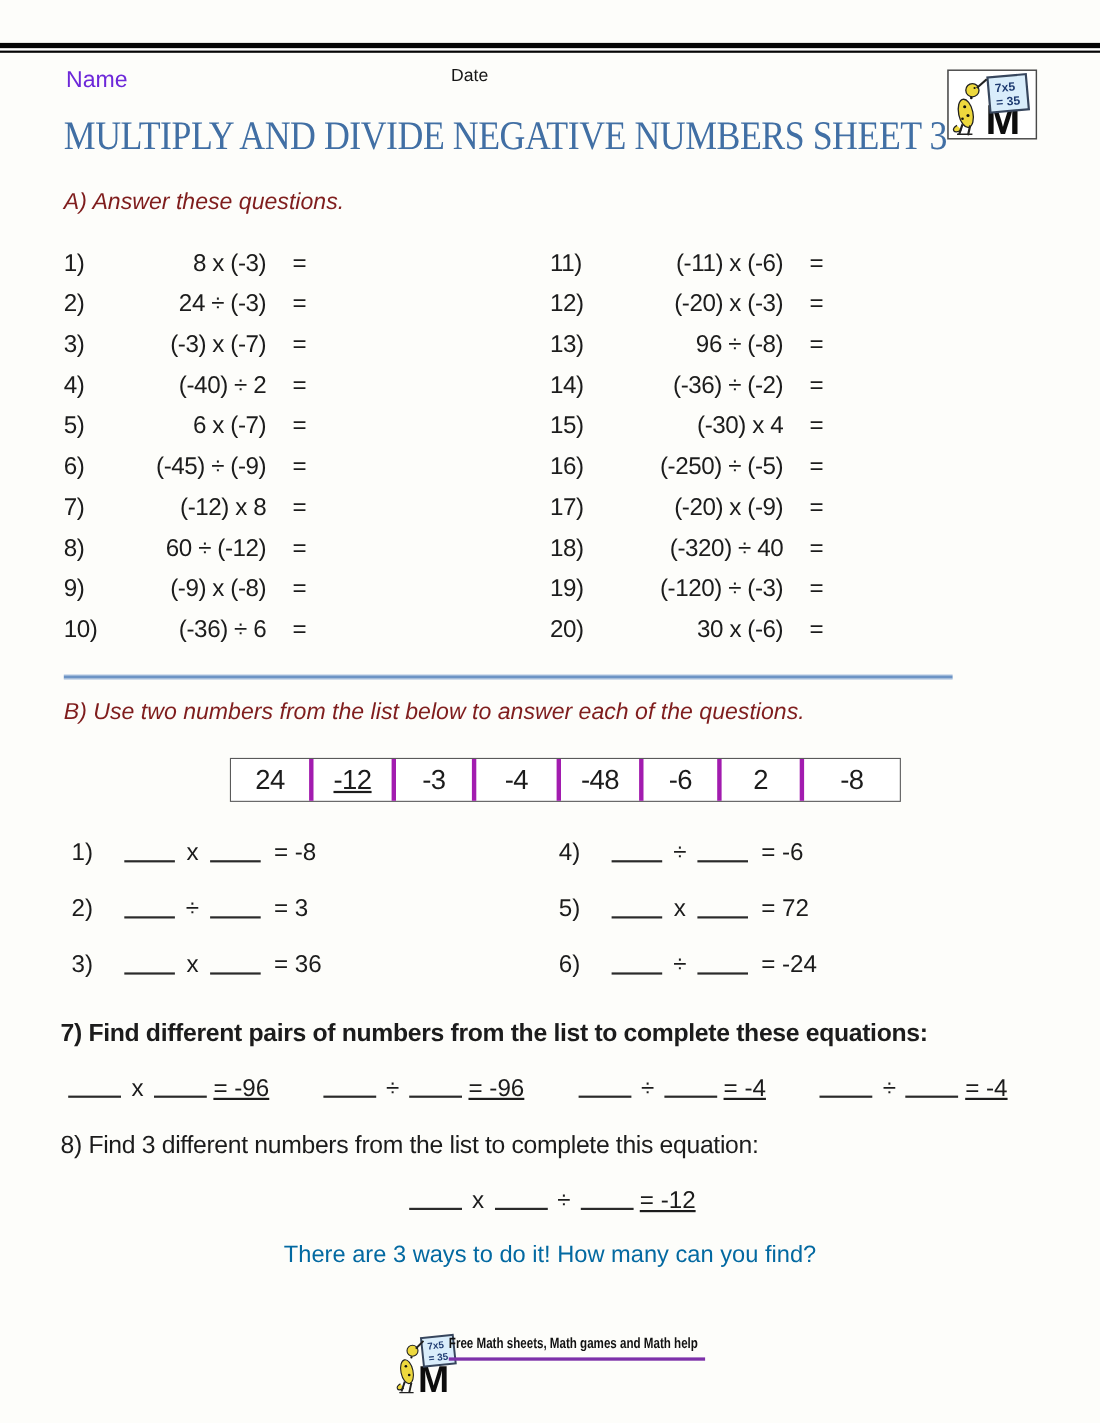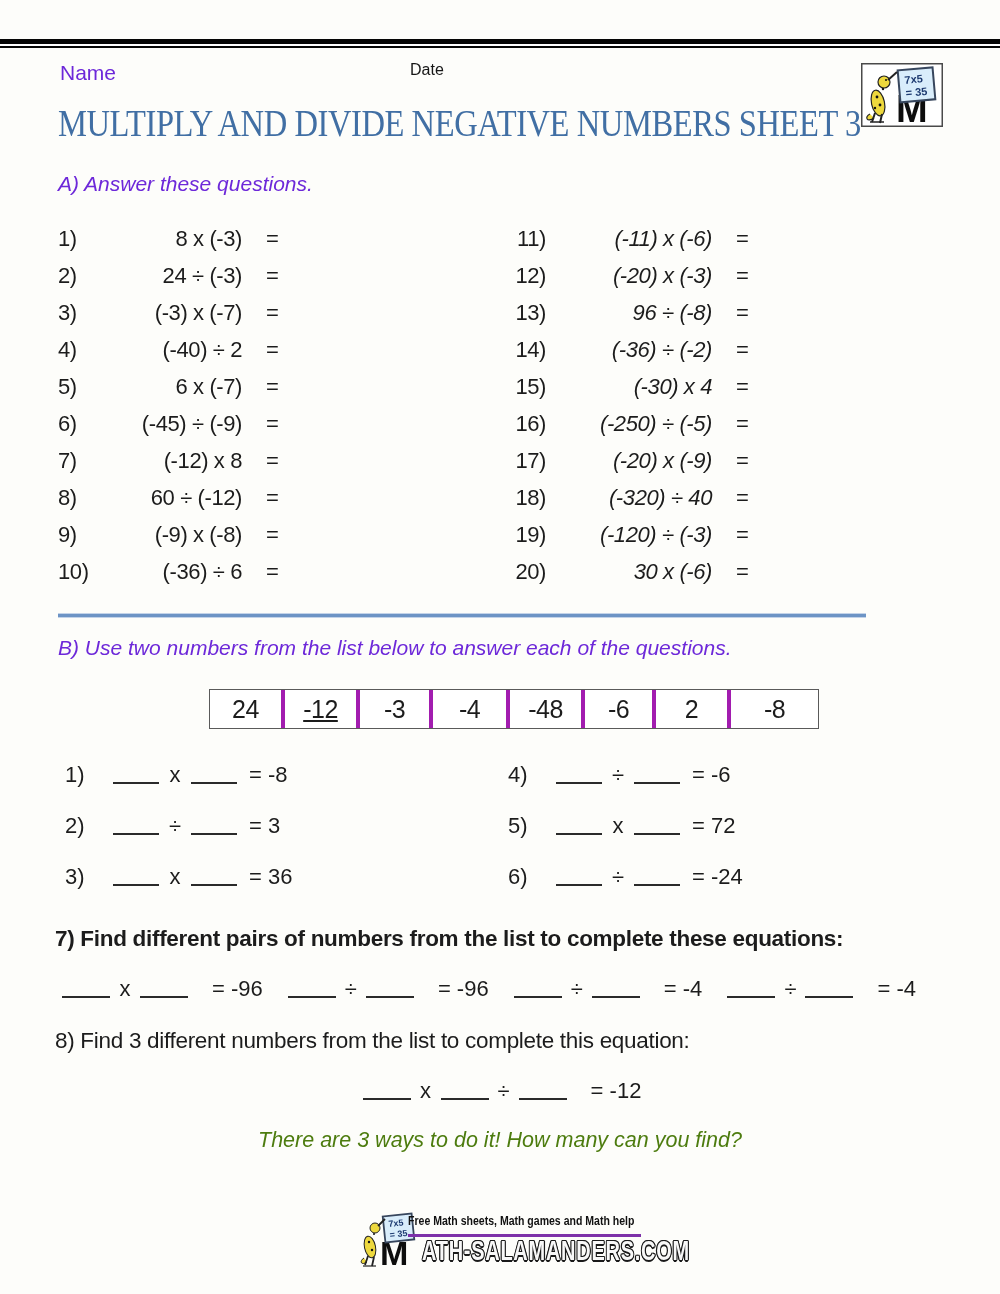--- a/index.html
+++ b/index.html
@@ -18,33 +18,33 @@
 
   .name-label{top:61px;left:60px;font-size:21px;color:#6d28d9;}
   .date-label{top:61px;left:410px;font-size:16px;color:#161616;}
 
   .page-title{
     top:102px;left:58px;white-space:nowrap;
     font-family:"Liberation Serif",serif;font-size:37px;color:#416fa4;
     transform:scaleX(0.88);transform-origin:left center;letter-spacing:-0.5px;
   }
 
-  .sec-heading{font-style:italic;font-size:21px;color:#6d28d9;white-space:nowrap;text-align:center;}
+  .sec-heading{font-style:italic;font-size:21px;color:#7f1d1d;white-space:nowrap;text-align:center;}
   .sec-a-heading{top:172px;left:58px;}
   .sec-b-heading{top:636px;left:58px;}
 
   
   .qcol{position:absolute;top:220px;}
   .qcol-a{left:58px;}
   .qcol-b{left:500px;}
   .qrow{display:flex;align-items:center;height:37px;font-size:22px;letter-spacing:-0.4px;}
   .qcol-a .qnum{width:44px;}
   .qcol-a .qexpr{width:140px;text-align:right;white-space:nowrap;}
-  .qcol-b .qnum{width:46px;text-align:right;}
-  .qcol-b .qexpr{width:166px;text-align:right;white-space:nowrap;font-style:italic;}
+  .qcol-b .qnum{width:46px;}
+  .qcol-b .qexpr{width:166px;text-align:right;white-space:nowrap;}
   .qeq{margin-left:24px;}
 
   
   .divider{position:absolute;left:58px;top:613px;width:808px;}
   .divider .lt{height:1px;background:#c3d3e8;}
   .divider .core{height:3px;background:#6d94c5;}
 
   
   .numtable{
     position:absolute;left:209px;top:689px;display:flex;
@@ -75,27 +75,27 @@
   .fres{margin-left:8px;}
 
   .q-heading{position:absolute;left:55px;font-size:22.5px;letter-spacing:-0.3px;white-space:nowrap;}
   .q7-heading{top:926px;font-weight:bold;}
   .q8-heading{top:1028px;}
 
   .q7-row{position:absolute;left:58px;top:976px;width:858px;display:flex;justify-content:space-between;}
   .eq{display:flex;align-items:flex-end;font-size:22px;white-space:nowrap;}
   .eq .blank{width:48px;}
   .eq .fop{width:22px;}
-  .eq .fres{margin-left:20px;}
+  .eq .fres{margin-left:2px;text-decoration:underline;}
 
   .q8-row{position:absolute;left:0;top:1078px;width:1000px;display:flex;justify-content:center;}
 
   .bottom-note{
     position:absolute;top:1128px;left:0;width:1000px;text-align:center;
-    font-style:italic;font-size:21.5px;color:#4d7c0f;
+    font-size:21.5px;color:#0369a1;
   }
 
   
   .footer{position:absolute;left:358px;top:1206px;width:300px;height:72px;}
   .footer-icon{position:absolute;left:0;top:4px;}
   .footer-tagline{
     position:absolute;left:50px;top:7px;font-size:13.5px;font-weight:bold;
     white-space:nowrap;transform:scaleX(0.78);transform-origin:left center;color:#111;
   }
   .footer-line{position:absolute;left:50px;top:28px;width:233px;height:3px;background:#7d31a9;}
@@ -380,16 +380,13 @@
       <path d="M20,16 L27,9" stroke="#222222" stroke-width="1.8" fill="none"></path>
       <path d="M10,46 L7,55 M16,47 L14,56" stroke="#222222" stroke-width="1.8" fill="none"></path>
       <path d="M5,56 L18,56" stroke="#222222" stroke-width="1.2"></path>
       <circle cx="11" cy="32" r="1.2" fill="#111111"></circle>
       <circle cx="14" cy="40" r="1.2" fill="#111111"></circle>
       <circle cx="16" cy="24" r="1" fill="#111111"></circle>
     </g>
   </svg>
   <div class="footer-tagline">Free Math sheets, Math games and Math help</div>
   <div class="footer-line"></div>
-  <div class="wordmark">
-    <span class="wordmark-text">ATH-SALAMANDERS.COM</span>
-  </div>
 </div>
 
 </body></html>

